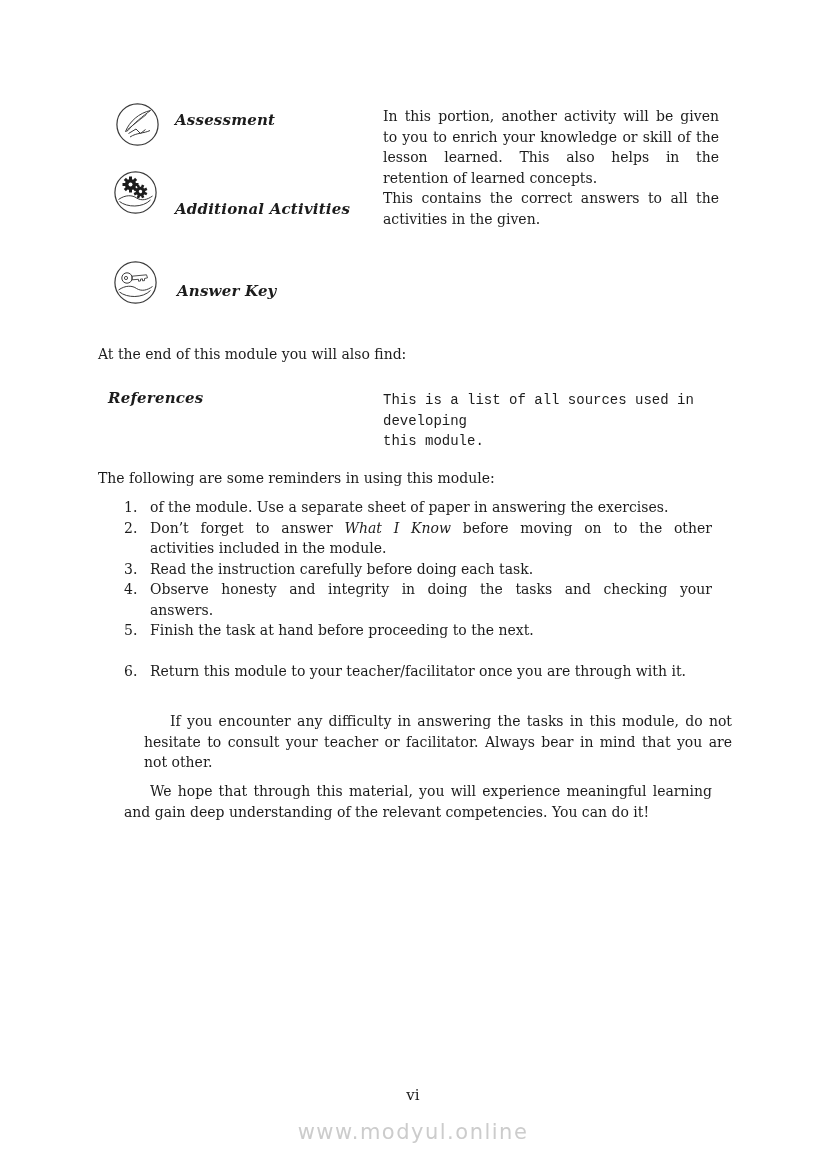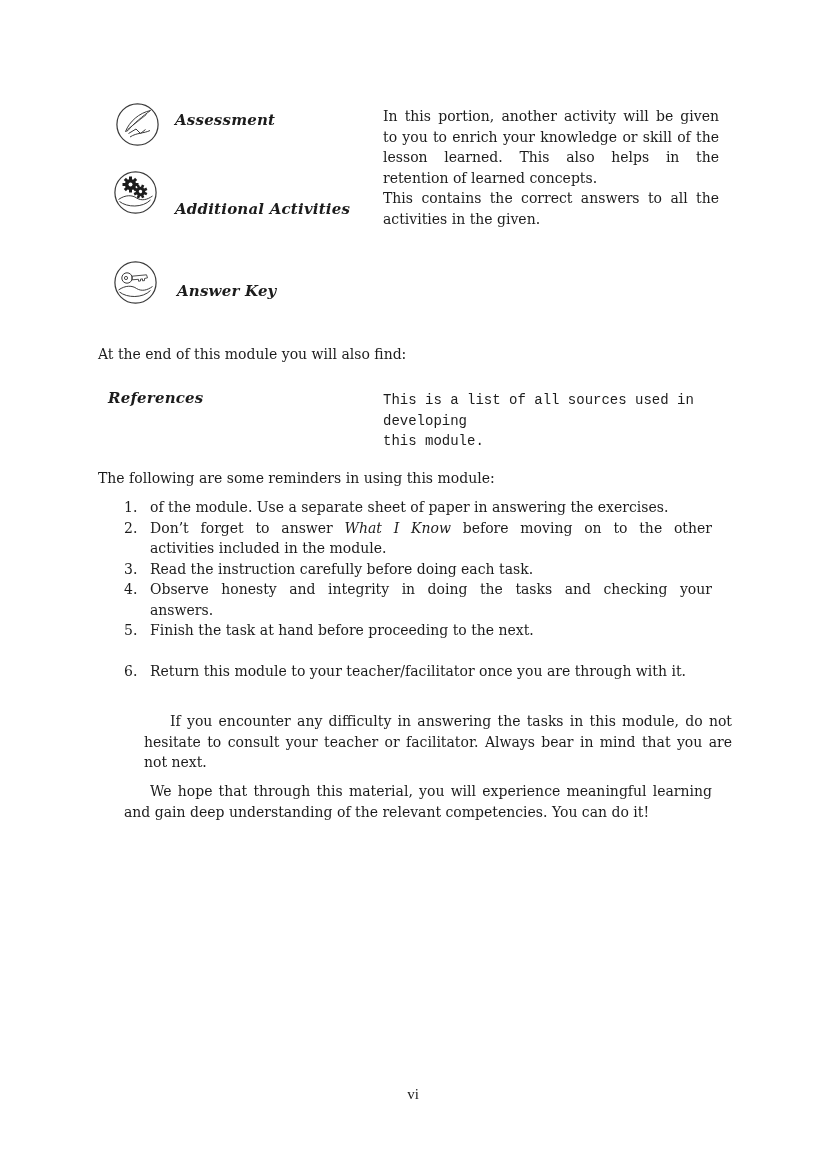--- a/index.html
+++ b/index.html
@@ -168,23 +168,24 @@
       <span class="li-text">
         <div class="ln">Return this module to your teacher/facilitator once you are through with it.</div>
       </span>
     </div>
 
   </div>
 
   <div class="abs" style="left:124px;top:711px;width:588px;margin-left:20px;">
     <div class="ln jl indent-first">If you encounter any difficulty in answering the tasks in this module, do not</div>
     <div class="ln jl">hesitate to consult your teacher or facilitator. Always bear in mind that you are</div>
-    <div class="ln">not next.</div>
+    <div class="ln">not other.</div>
   </div>
 
   <div class="abs" style="left:124px;top:781px;width:588px;">
     <div class="ln jl indent-first">We hope that through this material, you will experience meaningful learning</div>
     <div class="ln">and gain deep understanding of the relevant competencies. You can do it!</div>
   </div>
 
-  <div class="abs center-line page-number" style="top:1086px;font-family:Liberation Serif, serif;">vi</div>
+  <div class="abs center-line page-number" style="top:1086px;">vi</div>
+  <div class="abs center-line watermark" style="top:1120px;">www.modyul.online</div>
 
 </div>
 
 </body></html>

